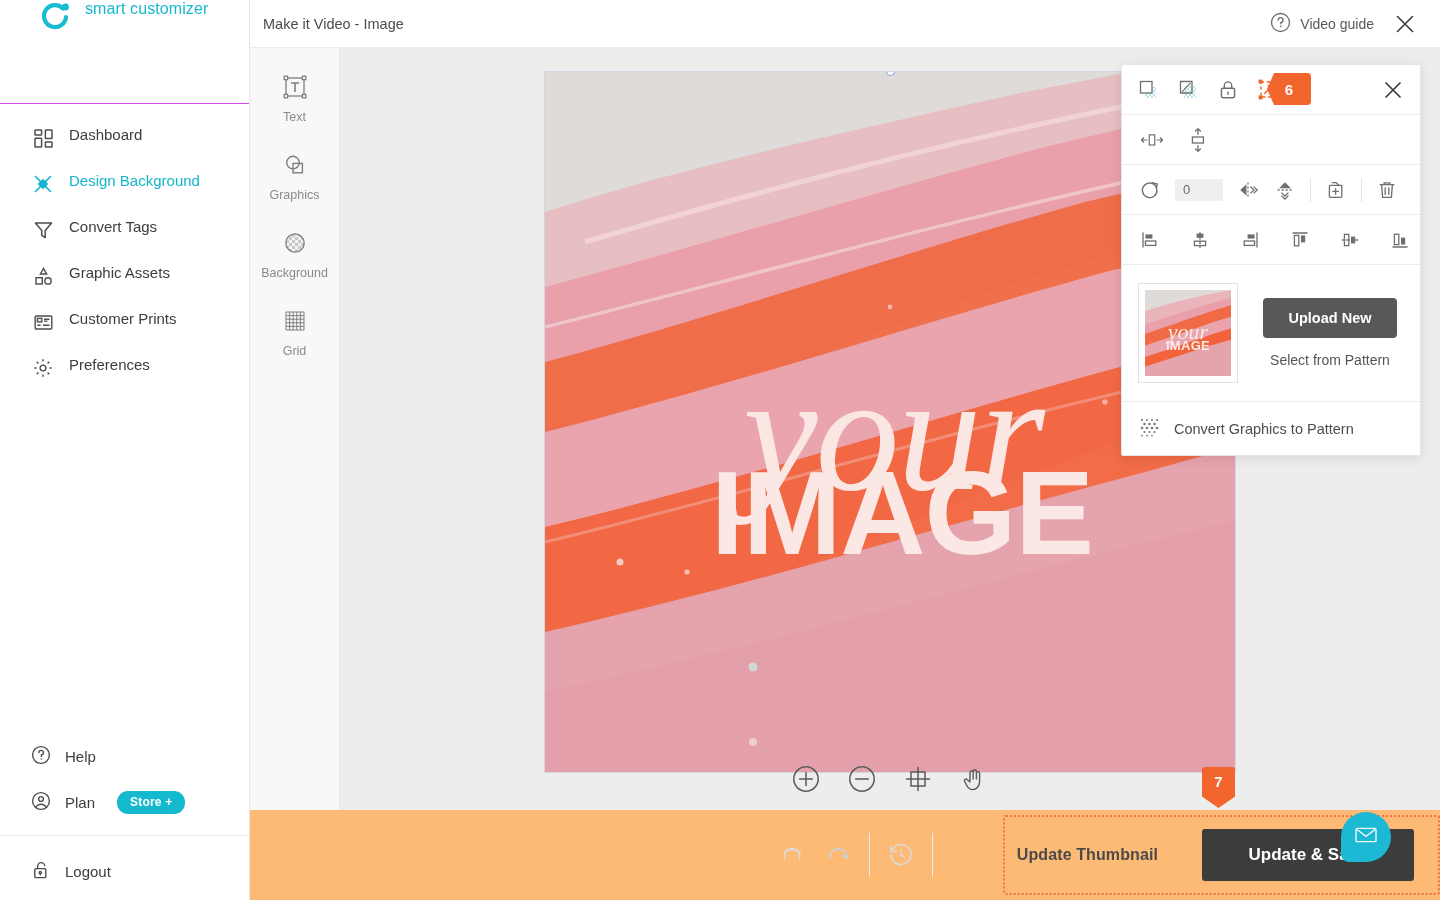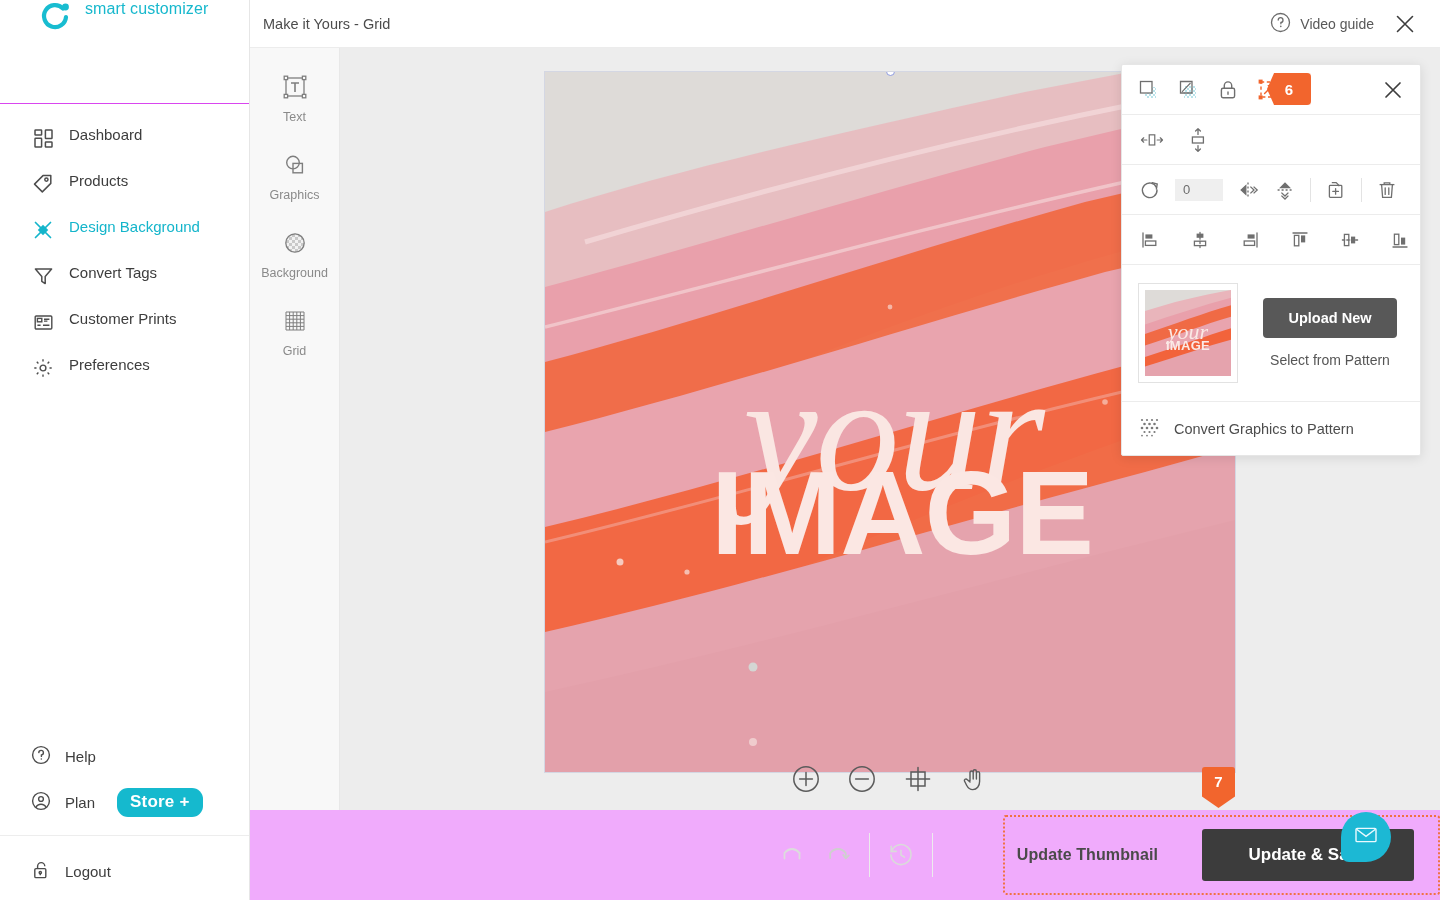--- a/index.html
+++ b/index.html
@@ -35,21 +35,21 @@
   .nav-item.active { color:#14b5cb; }
   .nav-item.active .ico svg { stroke:#14b5cb; }
   .nav-spacer { flex:1 1 auto; }
 
   .nav-bottom { padding-bottom:6px; }
   .nav-foot-item {
     display:flex; align-items:center; gap:14px;
     height:46px; padding-left:31px; cursor:pointer; font-size:15px; color:#3d3d3d;
   }
   .plan-badge {
-    background:#15b9ce; color:#fff; font-size:17px; font-weight:bold;
+    background:#15b9ce; color:#fff; font-size:12px; font-weight:bold;
     border-radius:11px; padding:4px 13px 5px; margin-left:8px; letter-spacing:.2px;
   }
   .nav-divider { height:1px; background:#ededed; margin:10px 0 12px; }
 
   
   .main { flex:1 1 auto; display:flex; flex-direction:column; position:relative; background:#fff; }
   .topbar {
     height:48px; flex:0 0 48px; display:flex; align-items:center;
     padding:0 22px 0 13px; border-bottom:1px solid #ececec; background:#fff;
   }
@@ -92,21 +92,21 @@
   .sel-handle { position:absolute; width:9px; height:9px; border-radius:50%; border:1.5px solid #8e9ade; background:#fff; }
 
   .zoom-ctrls {
     position:absolute; left:0; right:0; bottom:14px;
     display:flex; align-items:center; justify-content:center; gap:22px;
   }
   .zoom-btn { cursor:pointer; width:34px; height:34px; display:flex; align-items:center; justify-content:center; }
 
   
   .bottombar {
-    height:90px; flex:0 0 90px; background:#f0abfc; display:flex; align-items:center;
+    height:90px; flex:0 0 90px; background:#fdba74; display:flex; align-items:center;
     position:relative; padding-right:26px;
   }
   .hist-group { display:flex; align-items:center; margin-left:auto; }
   .hist-btn { width:46px; height:46px; display:flex; align-items:center; justify-content:center; cursor:pointer; }
   .vbar { width:1px; height:44px; background:#ececec; margin:0 8px; }
   .btn-thumb {
     font-size:16px; font-weight:bold; color:#4a4a4a; letter-spacing:.1px;
     padding:0 30px; cursor:pointer; margin-left:46px;
   }
   .btn-save {
@@ -198,49 +198,50 @@
           <svg width="19" height="19" viewBox="0 0 19 19" fill="none" stroke="#4d4d4d" stroke-width="1.5">
             <rect x="1" y="1" width="6.6" height="5" rx=".6"></rect>
               <rect x="11.4" y="1" width="6.6" height="8.5" rx=".6"></rect>
             <rect x="1" y="9.3" width="6.6" height="8.7" rx=".6"></rect>
               <rect x="11.4" y="13" width="6.6" height="5" rx=".6"></rect>
           </svg>
         </span>
         <span>Dashboard</span>
       </div>
 
-      <div class="nav-item">
-        <span class="ico">
-          <svg width="20" height="20" viewBox="0 0 20 20" fill="none" stroke="#4d4d4d" stroke-width="1.5" stroke-linejoin="round">
-            <path d="M10.4 1.6 1.9 10.1l7.8 7.8 8.5-8.5V1.6z" transform="translate(-.4,0)"></path>
-            <circle cx="13.4" cy="5.6" r="1.6"></circle>
-          </svg>
-        </span>
-        <span>Products</span>
-      </div>
 
       <div class="nav-item active">
         <span class="ico">
           <svg width="20" height="20" viewBox="0 0 20 20" fill="none" stroke="#14b5cb" stroke-width="1.7" stroke-linecap="round">
             <path d="M2.5 2.5 17.5 17.5M17.5 2.5 2.5 17.5"></path>
             <rect x="6.3" y="6.3" width="7.4" height="7.4" fill="#14b5cb" stroke="none" transform="rotate(45 10 10)"></rect>
           </svg>
         </span>
         <span>Design Background</span>
       </div>
 
       <div class="nav-item">
         <span class="ico">
           <svg width="19" height="19" viewBox="0 0 19 19" fill="none" stroke="#4d4d4d" stroke-width="1.5" stroke-linejoin="round">
             <path d="M1.4 2h16.2l-6.4 7.4v7.2l-3.4-2.2V9.4z"></path>
           </svg>
         </span>
         <span>Convert Tags</span>
       </div>
 
+      <div class="nav-item">
+        <span class="ico">
+          <svg width="19" height="19" viewBox="0 0 19 19" fill="none" stroke="#4d4d4d" stroke-width="1.4">
+            <path d="M9.5 1.4 12.6 7H6.4z"></path>
+              <rect x="2" y="10.7" width="6.3" height="6.3"></rect>
+            <circle cx="14" cy="13.9" r="3.2"></circle>
+          </svg>
+        </span>
+        <span>Graphic Assets</span>
+      </div>
 
       <div class="nav-item">
         <span class="ico">
           <svg width="19" height="19" viewBox="0 0 19 19" fill="none" stroke="#4d4d4d" stroke-width="1.4">
             <rect x="1.2" y="3" width="16.6" height="13" rx="1"></rect>
             <rect x="3.4" y="5.4" width="4.4" height="3.4"></rect>
               <path d="M10 6.3h5.4M10 8.1h3.4"></path>
             <path d="M3.4 12.3h3.2M9 12.3h6.4"></path>
           </svg>
         </span>
@@ -296,21 +297,21 @@
           </svg>
         </span>
         <span>Logout</span>
       </div>
     </div>
   </aside>
 
   <div class="main">
 
     <div class="topbar">
-      <div class="topbar-title">Make it Yours - Grid</div>
+      <div class="topbar-title">Make it Video - Image</div>
       <div class="topbar-right">
         <div class="video-guide">
           <span>
             <svg width="21" height="21" viewBox="0 0 21 21" fill="none" stroke="#6b6b6b" stroke-width="1.3">
               <circle cx="10.5" cy="10.5" r="9"></circle>
               <path d="M8.2 8a2.4 2.4 0 1 1 2.7 2.5v1.3" stroke-linecap="round"></path>
               <circle cx="10.8" cy="14.4" r=".8" fill="#6b6b6b" stroke="none"></circle>
             </svg>
           </span>
           <span>Video guide</span>

